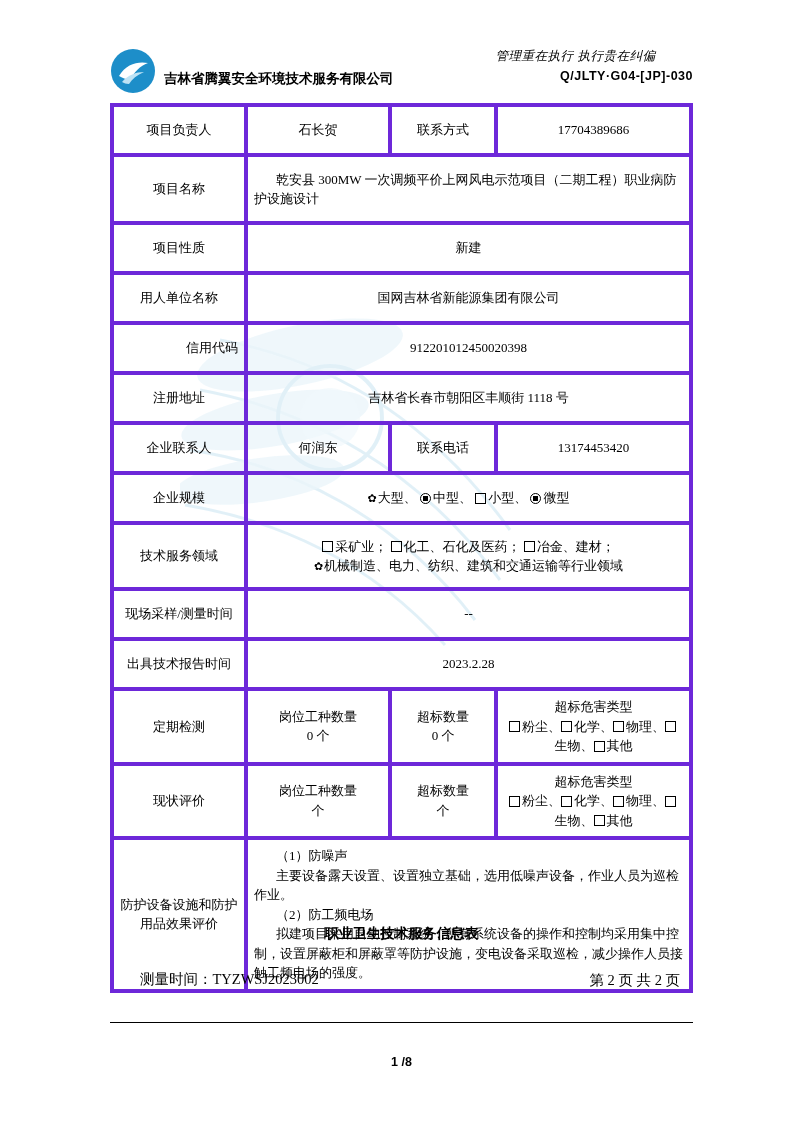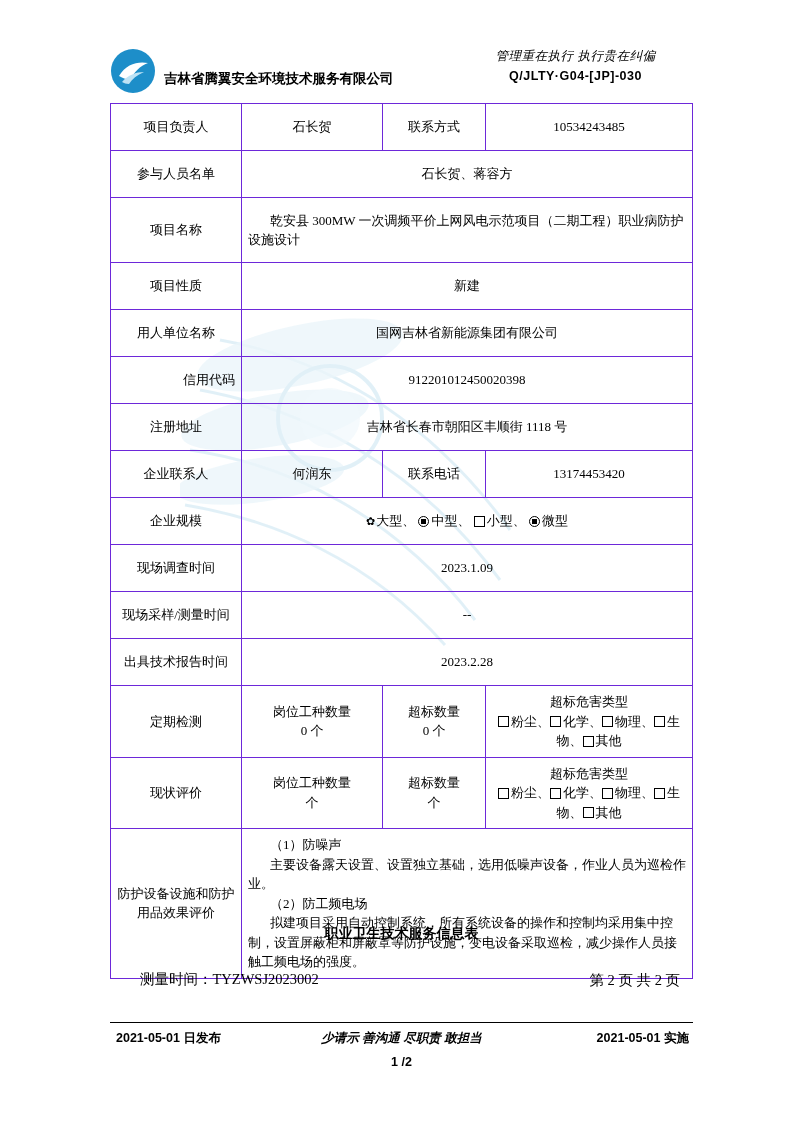--- a/index.html
+++ b/index.html
@@ -72,33 +72,34 @@
     letter-spacing: 0.5px;
     white-space: nowrap;
   }
   .hdr-code {
     font-size: 12.5px;
     font-weight: bold;
     font-family: "Liberation Sans", sans-serif;
     margin-top: 4px;
     letter-spacing: 0.5px;
     white-space: nowrap;
+    text-align: right;
   }
   
   table.main {
     position: absolute;
     left: 110px;
     top: 103px;
     width: 583px;
     border-collapse: collapse;
     z-index: 2;
     background: transparent;
   }
   table.main td {
-    border: 1px solid #6d28d9;
+    border: 4px solid #6d28d9;
     font-size: 13px;
     padding: 6px 6px;
     vertical-align: middle;
     line-height: 1.5;
     background: transparent;
     margin-left: 20px;
   }
   td.lbl {
     text-align: center;
     width: 118px;
@@ -245,25 +246,21 @@
       <div class="hdr-code">Q/JLTY·G04-[JP]-030</div>
     </div>
   </div>
 
   <table class="main">
     <tbody>
         <tr>
       <td class="lbl" style="height:34px;">项目负责人</td>
       <td class="ctr" style="width:128px;">石长贺</td>
       <td class="ctr" style="width:90px;">联系方式</td>
-      <td class="ctr">10534243485</td>
-    </tr>
-    <tr>
-      <td class="lbl" style="height:34px;">参与人员名单</td>
-      <td class="ctr" colspan="3">石长贺、蒋容方</td>
+      <td class="ctr">17704389686</td>
     </tr>
     <tr>
       <td class="lbl" style="height:52px;">项目名称</td>
       <td class="lft cell-indent" colspan="3">乾安县 300MW 一次调频平价上网风电示范项目（二期工程）职业病防护设施设计</td>
     </tr>
     <tr>
       <td class="lbl" style="height:34px;">项目性质</td>
       <td class="ctr" colspan="3">新建</td>
     </tr>
     <tr>
@@ -287,22 +284,31 @@
     <tr>
       <td class="lbl" style="height:34px;">企业规模</td>
       <td class="ctr" colspan="3">
         <span><span class="star">✿</span><span>大型、</span></span>
         <span><span class="radio-on"></span><span>中型、</span></span>
         <span><span class="box"></span><span>小型、</span></span>
         <span><span class="radio-on"></span><span>微型</span></span>
       </td>
     </tr>
     <tr>
-      <td class="lbl" style="height:34px;">现场调查时间</td>
-      <td class="ctr" colspan="3">2023.1.09</td>
+      <td class="lbl" style="height:50px;">技术服务领域</td>
+      <td class="ctr tight" colspan="3">
+        <div>
+          <span><span class="box"></span><span>采矿业；</span></span>
+          <span><span class="box"></span><span>化工、石化及医药；</span></span>
+          <span><span class="box"></span><span>冶金、建材；</span></span>
+        </div>
+        <div>
+          <span class="star">✿</span><span>机械制造、电力、纺织、建筑和交通运输等行业领域</span>
+        </div>
+      </td>
     </tr>
     <tr>
       <td class="lbl" style="height:34px;">现场采样/测量时间</td>
       <td class="ctr" colspan="3">--</td>
     </tr>
     <tr>
       <td class="lbl" style="height:34px;">出具技术报告时间</td>
       <td class="ctr" colspan="3">2023.2.28</td>
     </tr>
     <tr>
@@ -352,20 +358,15 @@
     </table>
 
   <div class="doc-title">职业卫生技术服务信息表</div>
 
   <div class="meta-row">
     <div class="meta-left">测量时间：TYZWSJ2023002</div>
     <div class="meta-right">第 2 页  共 2 页</div>
   </div>
 
   <div class="footer-line"></div>
-  <div class="footer">
-    <div class="footer-left">2021-05-01 日发布</div>
-    <div class="footer-center">少请示 善沟通 尽职责 敢担当</div>
-    <div class="footer-right">2021-05-01 实施</div>
-  </div>
-  <div class="page-num">1 /2</div>
+  <div class="page-num">1 /8</div>
 
 </div>
 
 </body></html>

